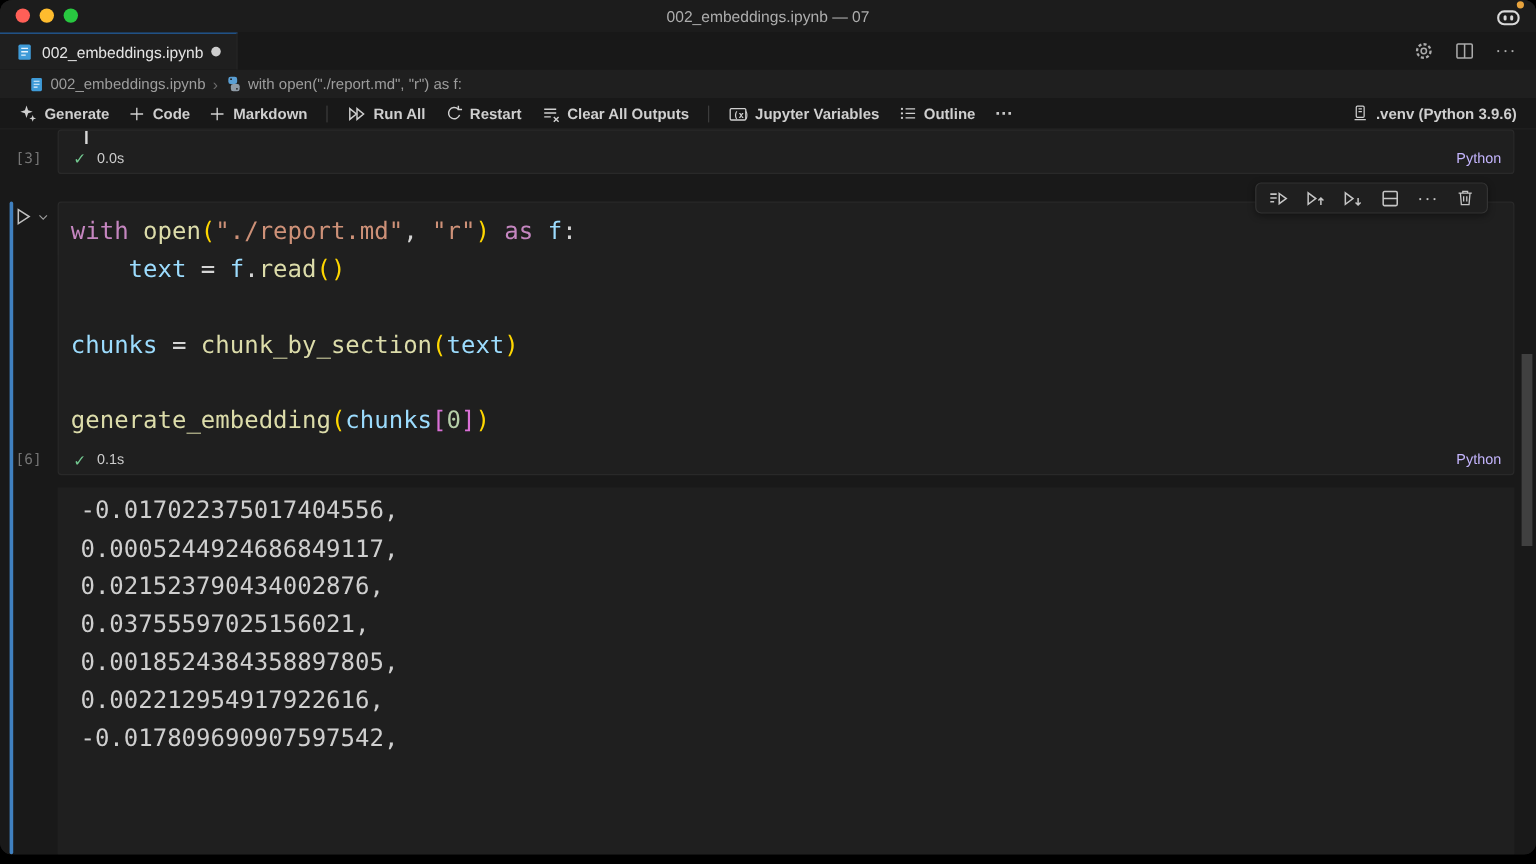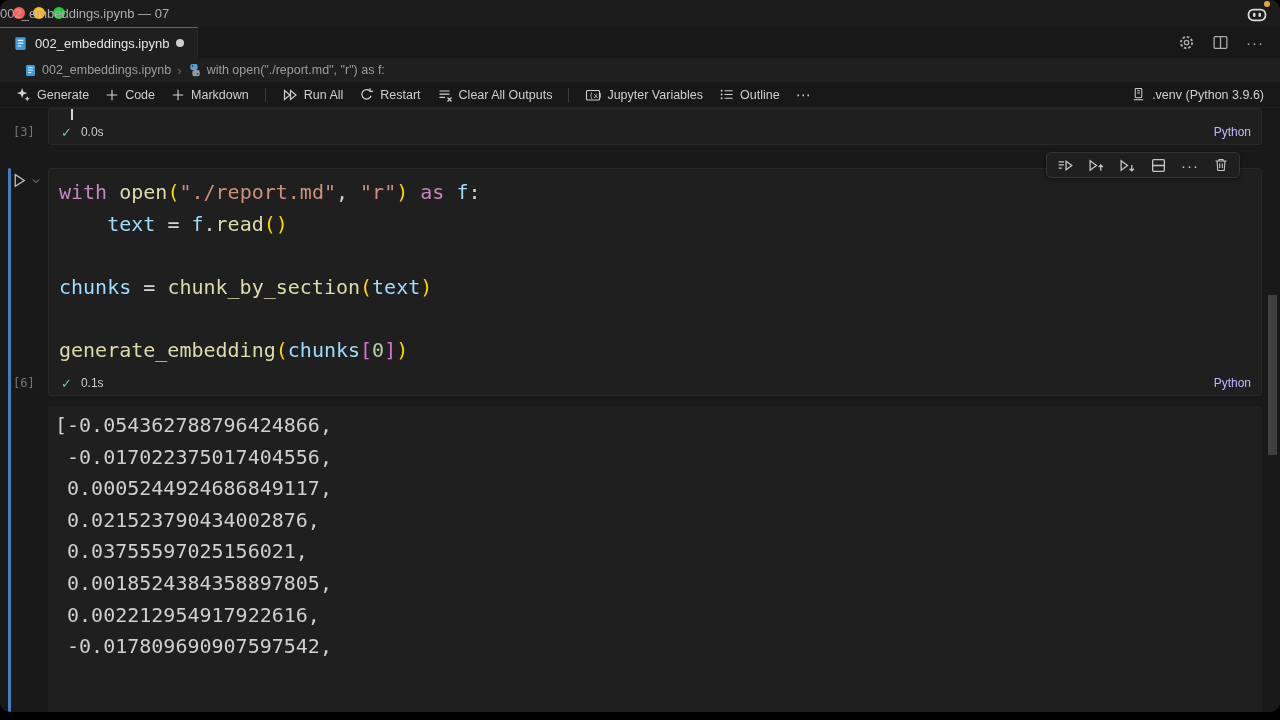--- a/index.html
+++ b/index.html
@@ -5,21 +5,21 @@
   * { box-sizing: border-box; }
   html,body { margin:0; padding:0; width:1280px; height:720px; background:#000; overflow:hidden;
               font-family:"Liberation Sans", sans-serif; }
   .window { position:absolute; top:0; left:0; width:1280px; height:712px; background:#191919;
             border-radius:10px 10px 10px 10px; overflow:hidden; }
 
   
   .titlebar { position:relative; height:27px; background:#1c1c1c; }
   .traffic { position:absolute; top:7px; width:12px; height:12px; border-radius:50%; }
   .t-close{ left:13px; background:#ff5f57; } .t-min{ left:33px; background:#febc2e; } .t-zoom{ left:53px; background:#28c840; }
-  .win-title { position:absolute; top:0; left:0; right:0; line-height:27px;
+  .win-title { position:absolute; top:0; left:0; right:0; text-align:center; line-height:27px;
                font-size:13px; color:#adadad; }
   .copilot-wrap { position:absolute; right:13px; top:4px; width:20px; height:20px; }
   .copilot-dot { position:absolute; right:-3px; top:-3px; width:6px; height:6px; border-radius:50%; background:#e8a33d; }
 
   
   .tabbar { height:31px; background:#181818; display:flex; align-items:stretch; }
   .tab { display:flex; align-items:center; gap:7px; padding:0 13px; background:#1f1f1f;
          border-top:1px solid #2472c8; border-right:1px solid #262626; }
   .tab-label { font-size:13px; color:#e4e4e4; }
   .tab-dot { width:8px; height:8px; border-radius:50%; background:#cdcdcd; }
@@ -29,21 +29,21 @@
 
   
   .breadcrumbs { height:24px; background:#1f1f1f; display:flex; align-items:center; gap:6px;
                  padding-left:24px; font-size:12.5px; color:#9d9d9d; }
   .crumb { display:flex; align-items:center; gap:5px; cursor:pointer; }
   .crumb-sep { color:#6b6b6b; font-size:13px; }
 
   
   .nb-toolbar { height:26px; background:#181818; border-bottom:1px solid #242424;
                 display:flex; align-items:center; gap:16px; padding:0 16px; }
-  .tbtn { display:flex; align-items:center; gap:6px; font-size:12.5px; color:#cfcfcf; cursor:pointer; white-space:nowrap; }
+  .tbtn { display:flex; align-items:center; gap:6px; font-size:12.5px; color:#cfcfcf; cursor:pointer; white-space:nowrap;font-weight:bold; }
   .tb-divider { width:1px; height:14px; background:#3c3c3c; }
   .tb-spacer { flex:1; }
 
   
   .notebook { position:absolute; top:108px; left:0; width:1280px; height:604px; background:#191919; }
 
   .cell { position:relative; margin:0 18px 0 48px; background:#1f1f1f; border:1px solid #292929; border-radius:3px; }
   .code-clip { height:11px; overflow:hidden; position:relative; }
   .code-clip .code-line { margin-top:-20px; }
   .cursor { position:absolute; left:22px; top:0; width:1.5px; height:11px; background:#d8d8d8; }
@@ -271,21 +271,20 @@
         <span>0.1s</span>
         <span class="lang">Python</span>
       </div>
     </div>
 
     <div class="gap-b"></div>
 
     <div class="output-wrap">
 
       <div>
-          <div class="out-line">[-0.054362788796424866,</div>
           <div class="out-line"> -0.017022375017404556,</div>
           <div class="out-line"> 0.0005244924686849117,</div>
           <div class="out-line"> 0.021523790434002876,</div>
           <div class="out-line"> 0.03755597025156021,</div>
           <div class="out-line"> 0.0018524384358897805,</div>
           <div class="out-line"> 0.002212954917922616,</div>
           <div class="out-line"> -0.017809690907597542,</div>
         </div>
     </div>
 

